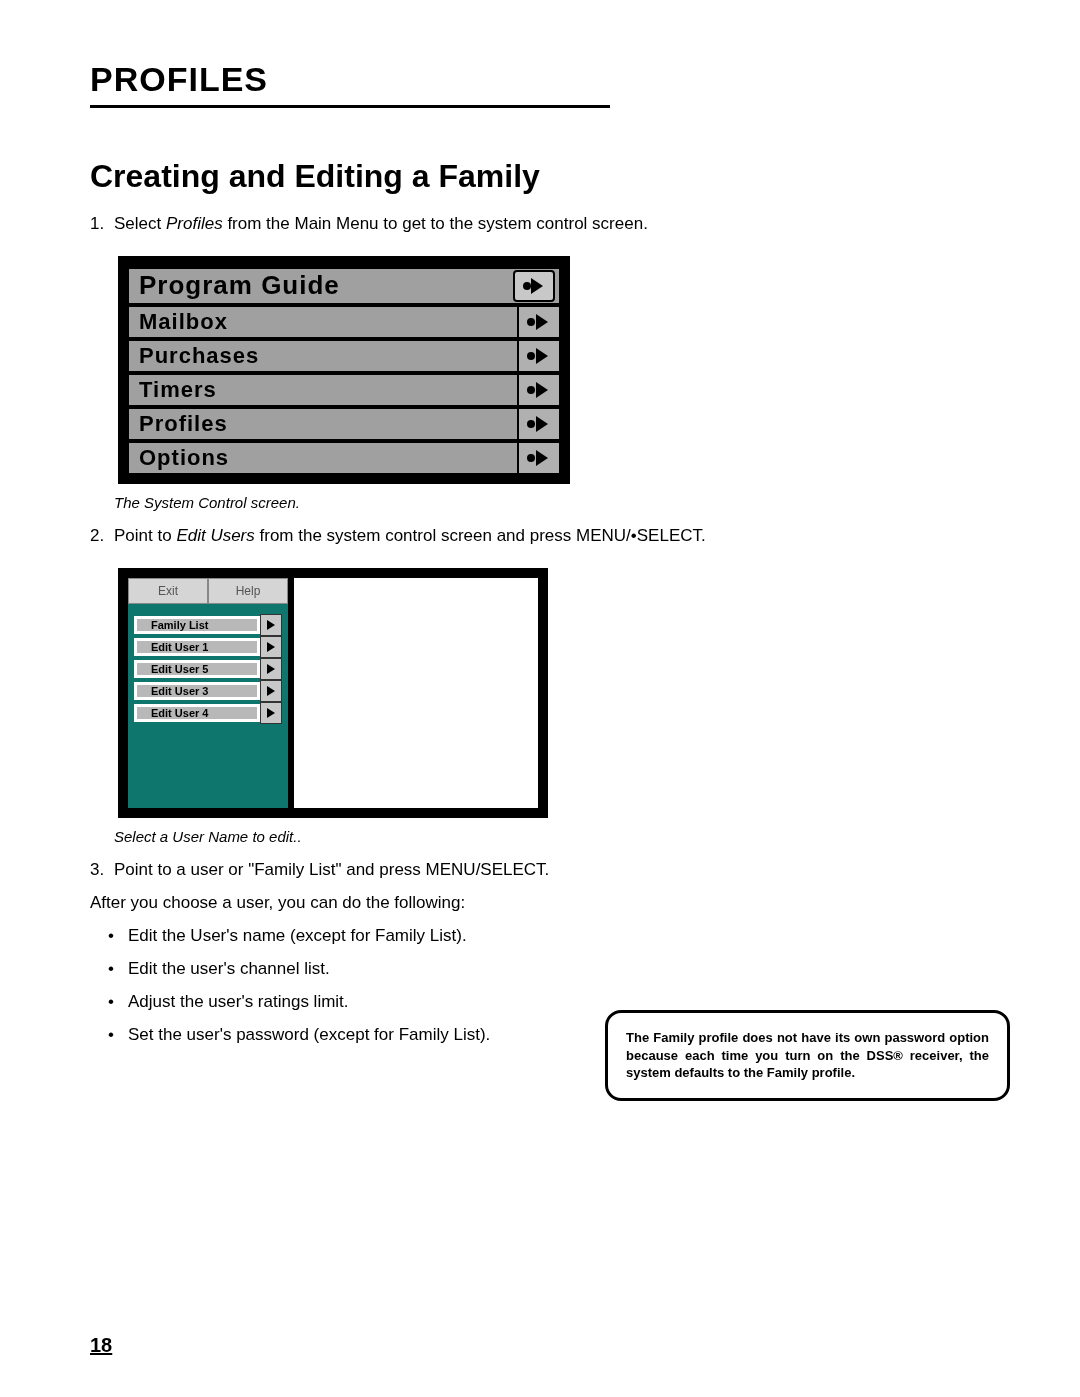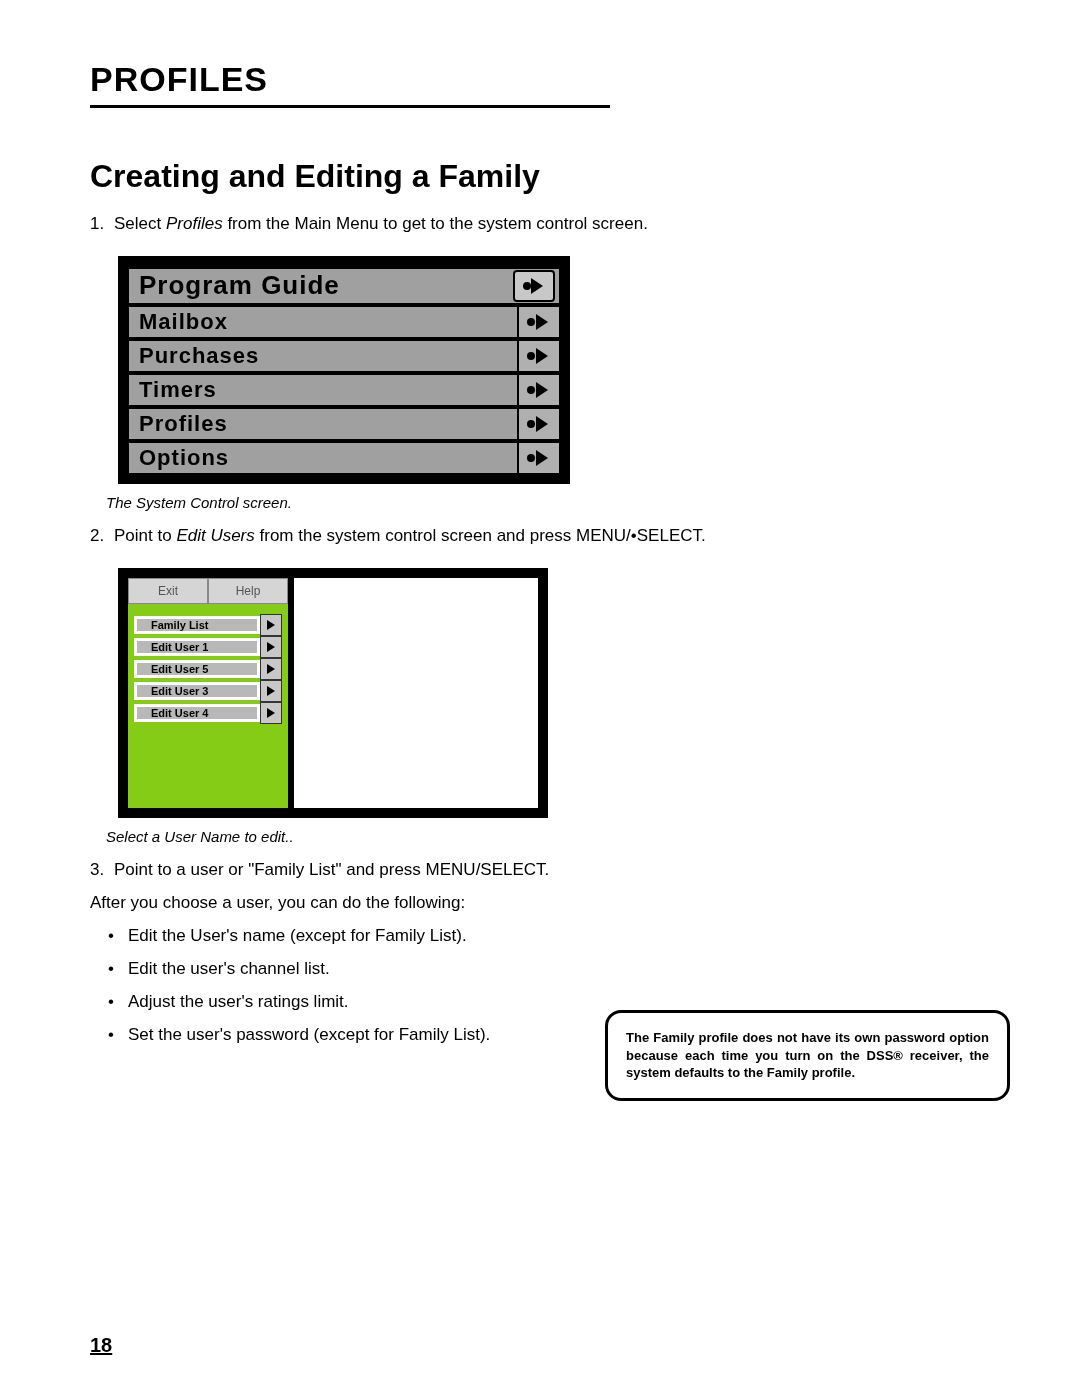--- a/index.html
+++ b/index.html
@@ -36,21 +36,21 @@
     margin-bottom: 10px;
     padding-left: 28px;
     text-indent: -28px;
     max-width: 620px;
   }
   .step .num { display: inline-block; width: 24px; text-indent: 0; }
   .italic-word { font-style: italic; }
   .caption {
     font-style: italic;
     font-size: 15px;
-    margin: 10px 0 14px 16px;
+    margin: 10px 0 14px 24px;
   }
   .fig1 {
     margin: 20px 0 8px 28px;
     width: 452px;
     background: #000;
     padding: 12px 10px 8px 10px;
   }
   .fig1-row {
     display: flex;
     align-items: center;
@@ -104,21 +104,21 @@
   .fig2 {
     margin: 20px 0 8px 28px;
     width: 430px;
     height: 250px;
     background: #000;
     padding: 10px;
     display: flex;
     gap: 6px;
   }
   .fig2-left {
-    background: #84cc16;
+    background: #0f766e;
     width: 160px;
     display: flex;
     flex-direction: column;
     padding: 0;
   }
   .fig2-tabs {
     display: flex;
     height: 26px;
   }
   .fig2-tab {

